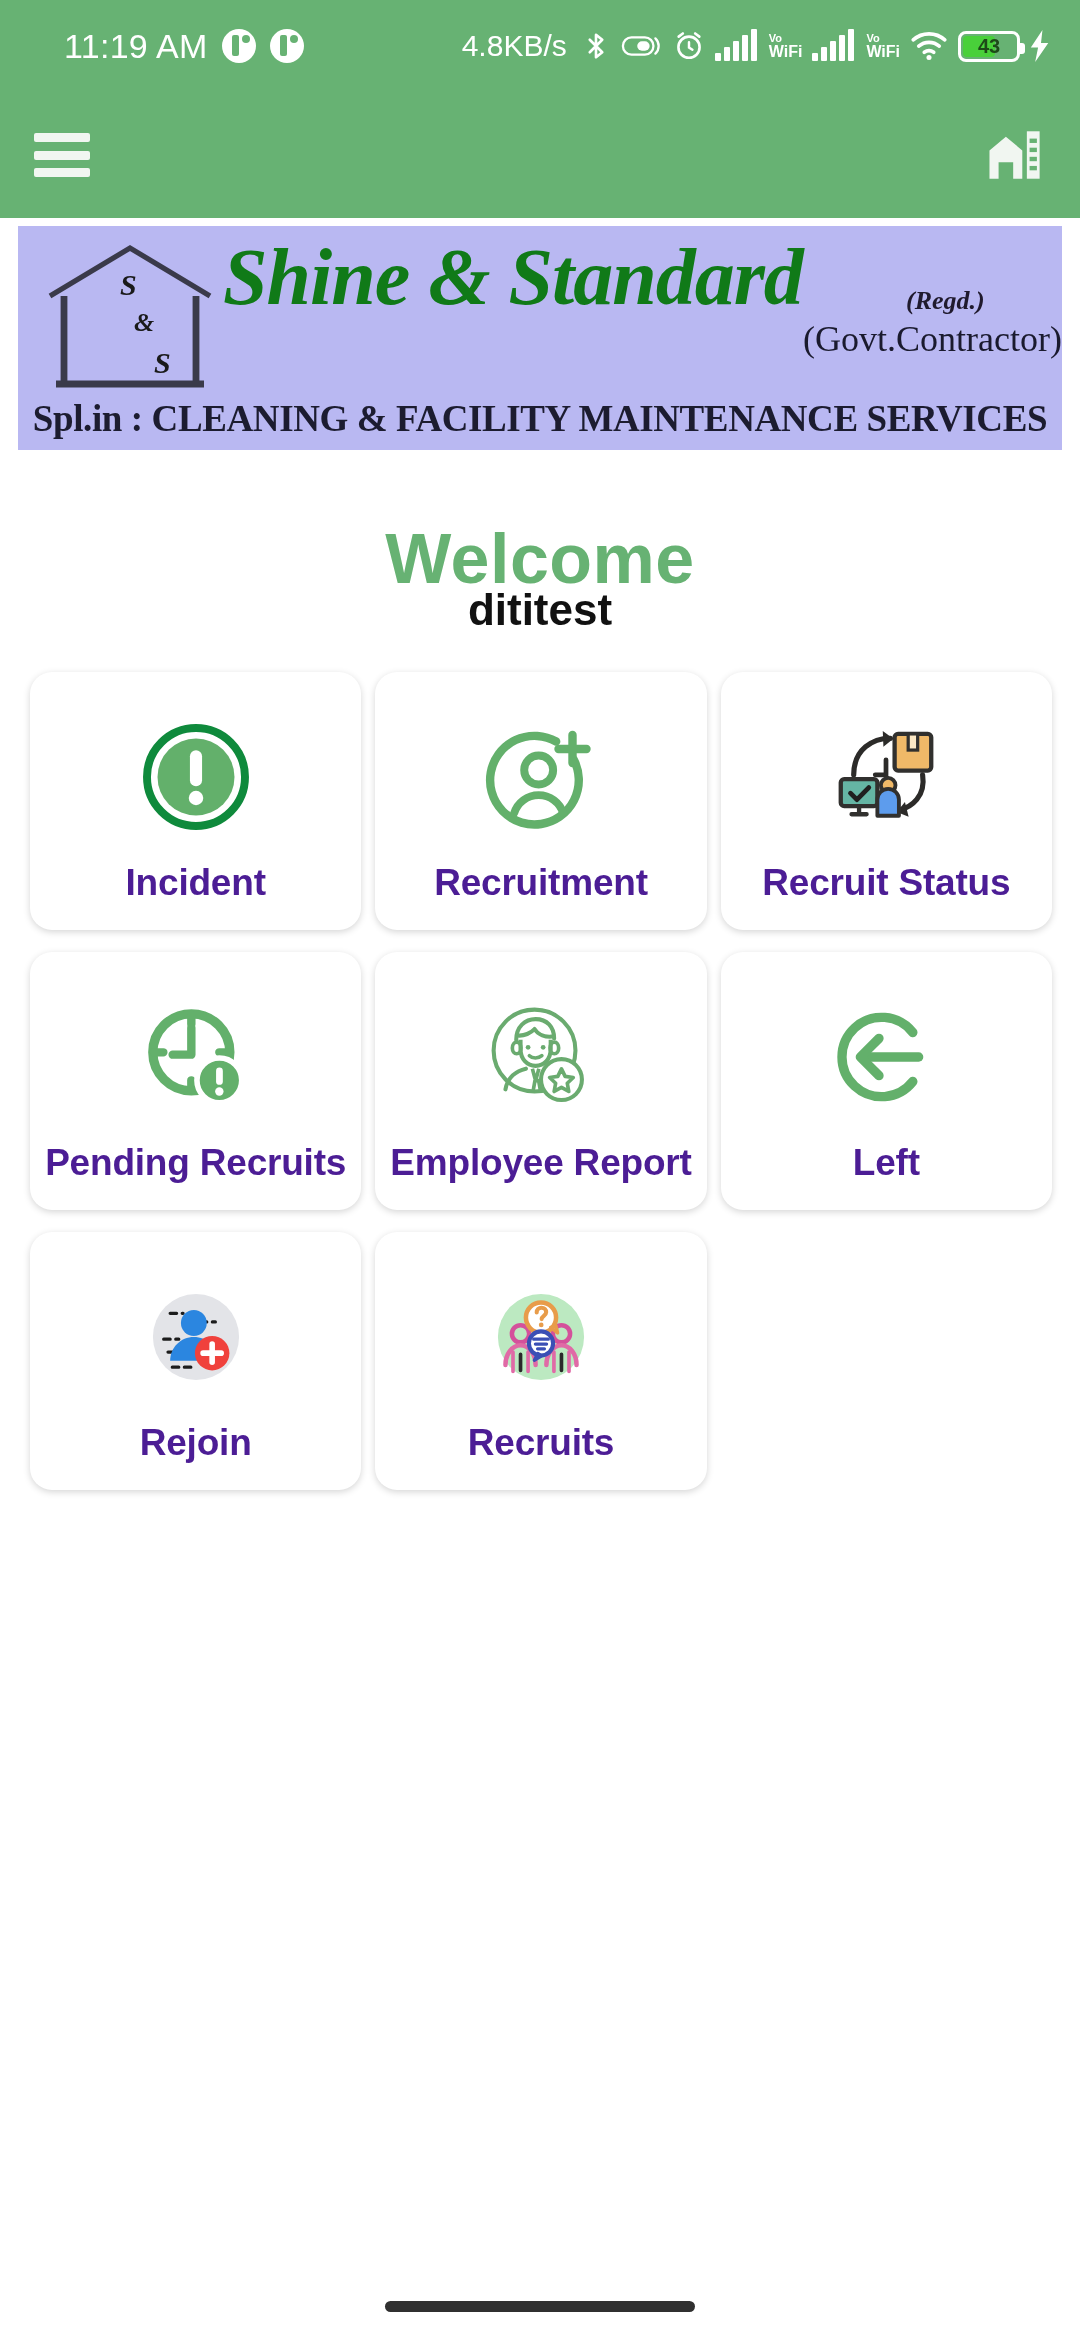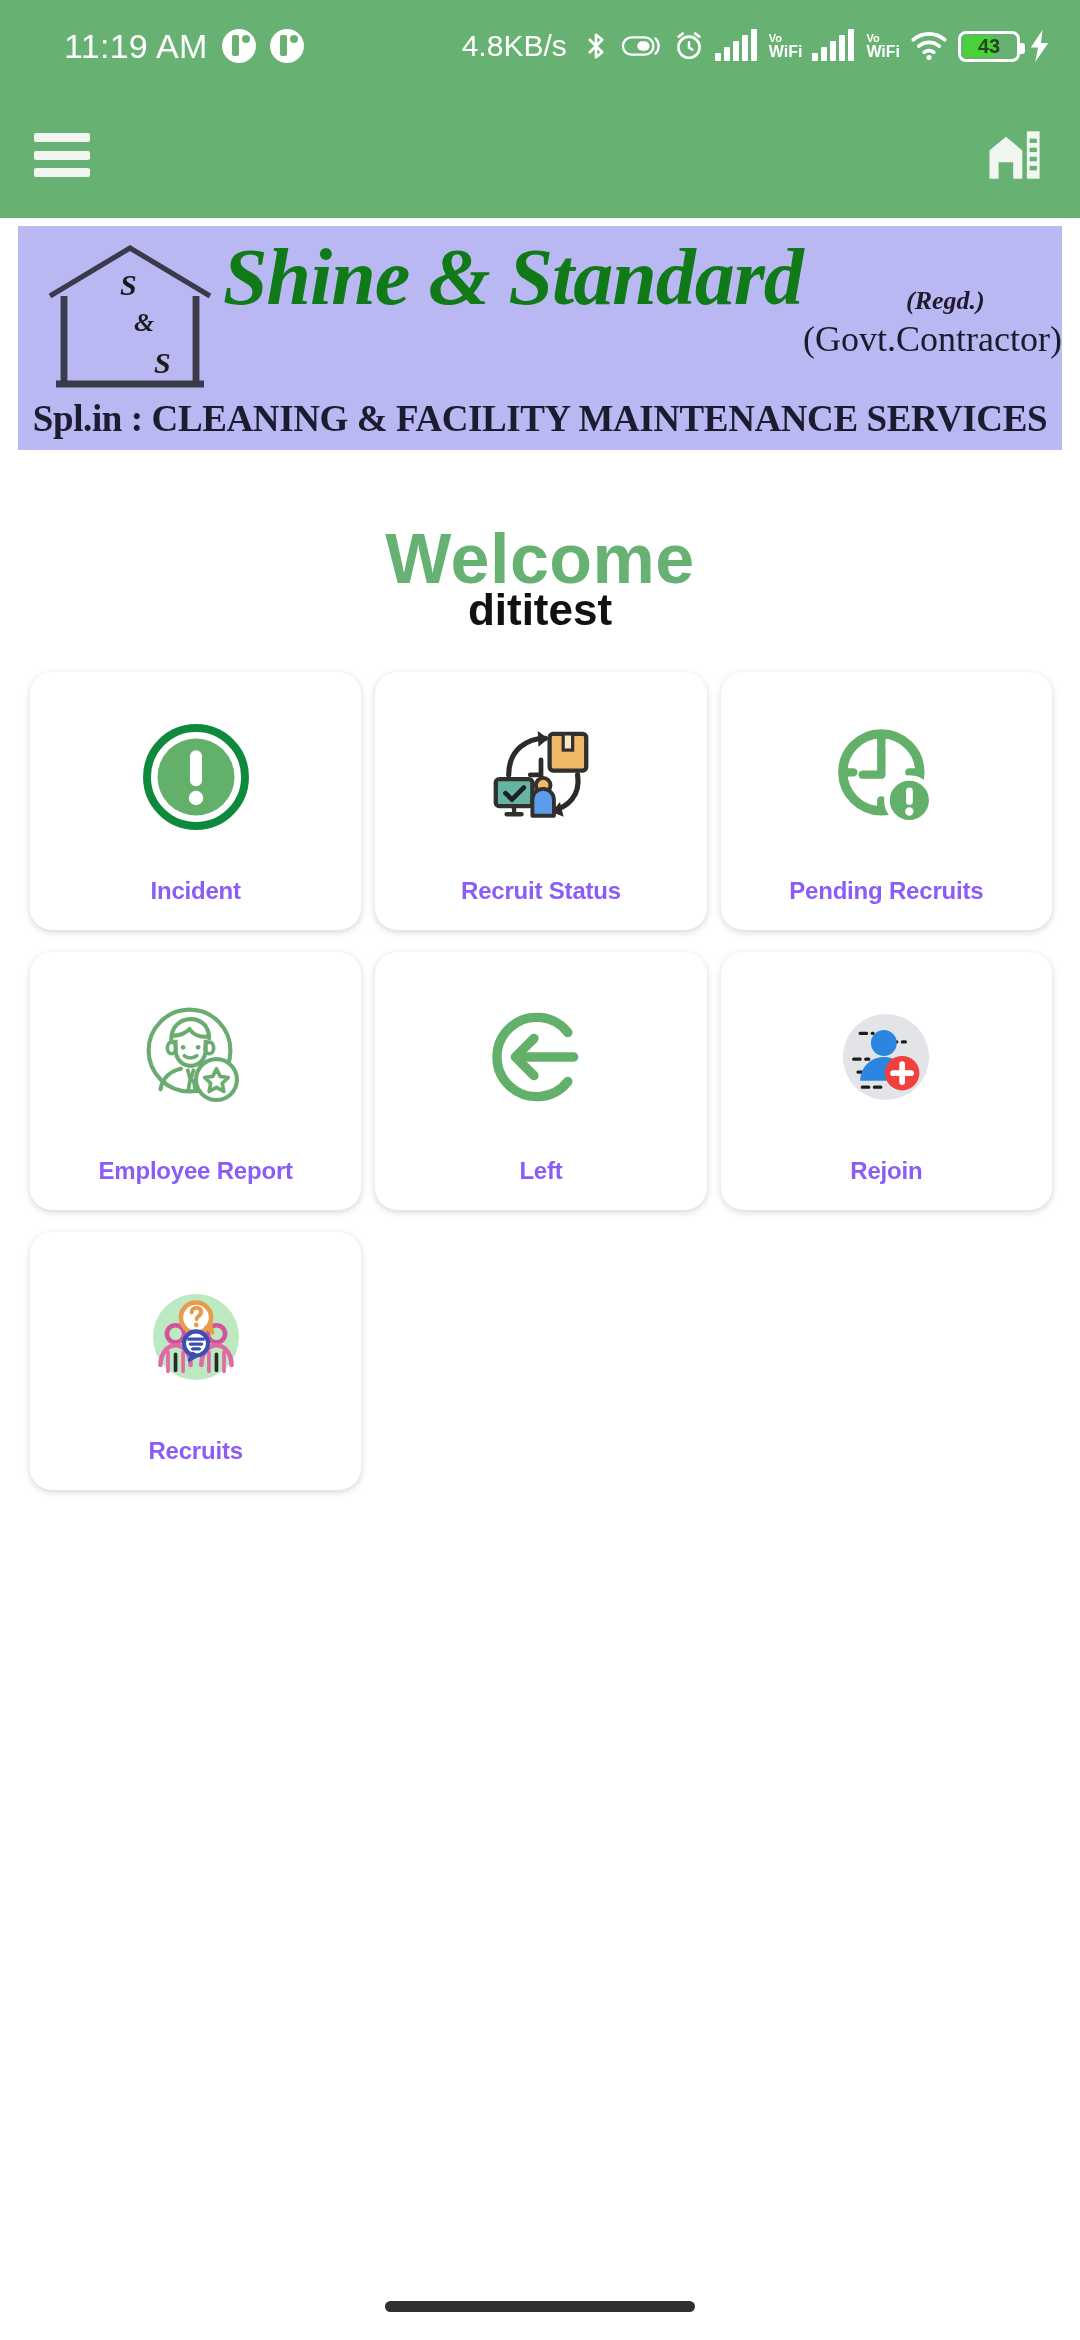--- a/index.html
+++ b/index.html
@@ -123,21 +123,21 @@
   }
   .card{
     background:#ffffff; border-radius:22px; height:258px;
     box-shadow:0 2px 7px rgba(0,0,0,.17);
     display:flex; flex-direction:column; align-items:center;
     justify-content:flex-start; padding-top:46px; cursor:pointer;
   }
   .card-icon{ width:118px; height:118px; display:flex;
     align-items:center; justify-content:center; }
   .card-label{
-    margin-top:41px; font-size:24px; font-weight:700; color:#8b5cf6;
+    margin-top:26px; font-size:37px; font-weight:700; color:#4c1d95;
     text-align:center; letter-spacing:-.2px;
   }
 
   
   .gesture{
     position:absolute; bottom:28px; left:50%; transform:translateX(-50%);
     width:310px; height:11px; background:#303030; border-radius:6px;
   }
 </style>
 </head>
@@ -269,20 +269,31 @@
         <svg width="112" height="112" viewBox="0 0 48 48">
           <circle cx="24" cy="24" r="21" fill="none" stroke="#0f8a3c" stroke-width="3.4"></circle>
           <circle cx="24" cy="24" r="16.5" fill="#63b06b"></circle>
           <rect x="21.4" y="12.5" width="5.2" height="15.5" rx="2.6" fill="#fff"></rect>
           <circle cx="24" cy="33" r="3.1" fill="#fff"></circle>
         </svg>
       </div>
       <div class="card-label">Incident</div>
     </div>
 
+    <div class="card">
+      <div class="card-icon">
+        <svg width="112" height="112" viewBox="0 0 48 48">
+          <path d="M38 16.5a19 19 0 1 1-7.5-7.7" fill="none" stroke="#63b06b" stroke-width="3.6" stroke-linecap="round"></path>
+          <circle cx="23" cy="21" r="6.2" fill="none" stroke="#63b06b" stroke-width="3.4"></circle>
+          <path d="M12.5 39.5a11 11 0 0 1 21 0" fill="none" stroke="#63b06b" stroke-width="3.4" stroke-linecap="round"></path>
+          <path d="M37.5 6v12M31.5 12h12" stroke="#63b06b" stroke-width="3.6" stroke-linecap="round"></path>
+        </svg>
+      </div>
+      <div class="card-label">Recruitment</div>
+    </div>
 
     <div class="card">
       <div class="card-icon">
         <svg width="112" height="112" viewBox="0 0 52 52">
           <rect x="30" y="6" width="17" height="17" rx="1.6" fill="#f0b968" stroke="#31302e" stroke-width="2"></rect>
           <rect x="36.3" y="6" width="4.4" height="7.5" fill="#fbe7c4" stroke="#31302e" stroke-width="1.5"></rect>
           <path d="M11 25C11 13 20 8 28 8" fill="none" stroke="#2c2b29" stroke-width="2.4" stroke-linecap="round"></path>
           <path d="M24.5 4.6L29.4 8.2 24.8 12" fill="#2c2b29"></path>
           <path d="M43 25c1.5 10-5 15-11 16.5" fill="none" stroke="#2c2b29" stroke-width="2.4" stroke-linecap="round"></path>
           <path d="M34.8 37.6L31 42.2l5.5 2.2" fill="#2c2b29"></path>

